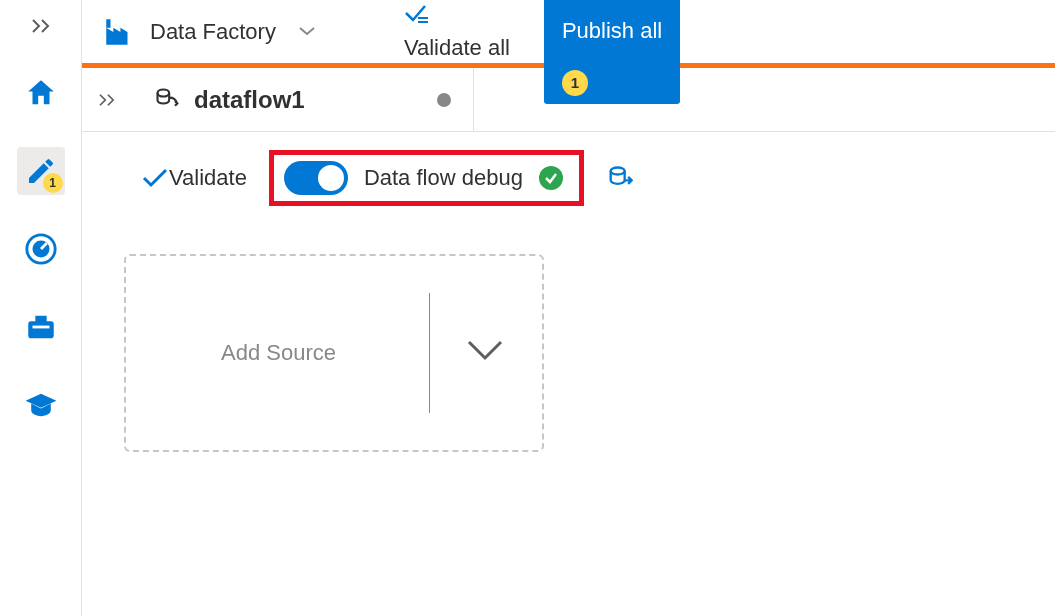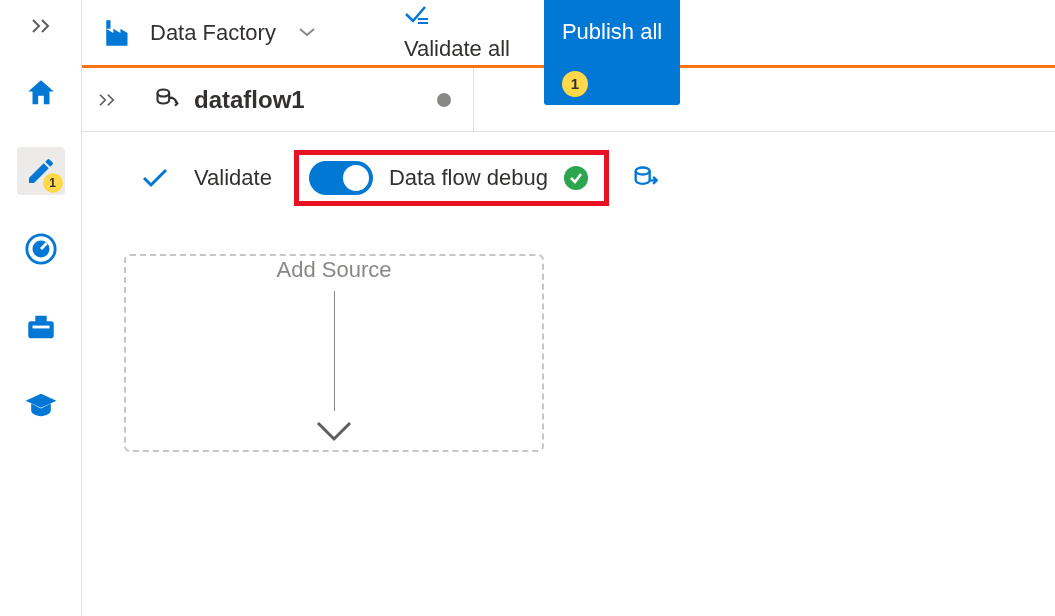--- a/index.html
+++ b/index.html
@@ -11,51 +11,51 @@
     .left-rail { width: 82px; border-right: 1px solid #e1e1e1; display: flex; flex-direction: column; align-items: center; padding-top: 18px; gap: 30px; }
     .rail-toggle { color: #605e5c; font-size: 18px; }
     .rail-item { width: 48px; height: 48px; display: flex; align-items: center; justify-content: center; position: relative; border-radius: 4px; }
     .rail-item.active { background: #edebe9; }
     .rail-badge { position: absolute; bottom: 2px; right: 2px; background: #ffd94a; min-width: 20px; height: 20px; border-radius: 10px; display: flex; align-items: center; justify-content: center; font-size: 12px; font-weight: 600; color: #323130; }
     
     
     .main { flex: 1; display: flex; flex-direction: column; }
     
     
-    .top-toolbar { height: 68px; display: flex; align-items: center; padding: 0 20px; gap: 24px; border-bottom: 3px solid #f97316; }
+    .top-toolbar { height: 68px; display: flex; align-items: center; padding: 0 20px; gap: 24px; border-bottom: 5px solid #f97316; }
     .factory-select { display: flex; align-items: center; gap: 14px; }
     .factory-label { font-size: 22px; color: #323130; }
     .factory-chevron { color: #8a8886; margin-left: 8px; }
     .toolbar-btn { display: flex; align-items: flex-start; gap: 10px; font-size: 22px; padding: 6px 10px; cursor: pointer; flex-direction: column; }
     .toolbar-btn .icon-slot { color: #0078d4; }
     .publish-btn { background: #0078d4; color: #fff; padding: 8px 18px; border-radius: 3px; gap: 26px; }
     .publish-btn .icon-slot { color: #fff; }
     .publish-badge { background: #ffd94a; color: #323130; min-width: 26px; height: 26px; border-radius: 13px; display: flex; align-items: center; justify-content: center; font-weight: 600; font-size: 15px; }
     
     
     .tab-bar { display: flex; align-items: center; border-bottom: 1px solid #e1e1e1; height: 64px; }
     .tab-expand { width: 50px; display: flex; align-items: center; justify-content: center; color: #605e5c; }
     .tab-item { display: flex; align-items: center; gap: 12px; padding: 0 22px; height: 100%; border-right: 1px solid #e1e1e1; font-size: 24px; font-weight: 600; }
     .tab-dirty { width: 14px; height: 14px; border-radius: 50%; background: #8a8886; margin-left: 120px; }
     
     
     .cmd-bar { display: flex; align-items: center; gap: 22px; padding: 18px 40px 18px 60px; }
-    .cmd-item { display: flex; align-items: center; gap: 26px; font-size: 22px; cursor: pointer; }
+    .cmd-item { display: flex; align-items: center; gap: 1px; font-size: 22px; cursor: pointer; }
     .cmd-item .icon-slot { color: #0078d4; }
     
     .highlight-box { border: 5px solid #e81123; padding: 6px 16px 6px 10px; display: flex; align-items: center; gap: 16px; text-align: center; }
     
     .toggle { width: 64px; height: 34px; border-radius: 17px; background: #0078d4; position: relative; }
     .toggle-knob { width: 26px; height: 26px; border-radius: 50%; background: #fff; position: absolute; top: 4px; right: 4px; }
     .debug-label { font-size: 22px; }
     .check-circle { width: 24px; height: 24px; border-radius: 50%; background: #2da44e; display: flex; align-items: center; justify-content: center; color: #fff; }
     
     
     .canvas { padding: 30px 42px; }
-    .add-source-box { width: 420px; height: 198px; border: 2px dashed #c8c6c4; border-radius: 6px; display: flex; align-items: center; justify-content: center; gap: 8px; color: #8a8886; font-size: 22px; flex-direction: column; }
+    .add-source-box { width: 420px; height: 198px; border: 2px dashed #c8c6c4; border-radius: 6px; display: flex; align-items: center; justify-content: center; gap: 0; color: #8a8886; font-size: 22px; }
     .add-source-label { width: 300px; text-align: center; }
     .add-source-sep { width: 1px; height: 120px; background: #8a8886; }
     .add-source-chev { width: 110px; text-align: center; color: #605e5c; }
     
     .icon-slot svg { display: block; }
   </style>
 </head>
 <body>
 
 <div class="app">

